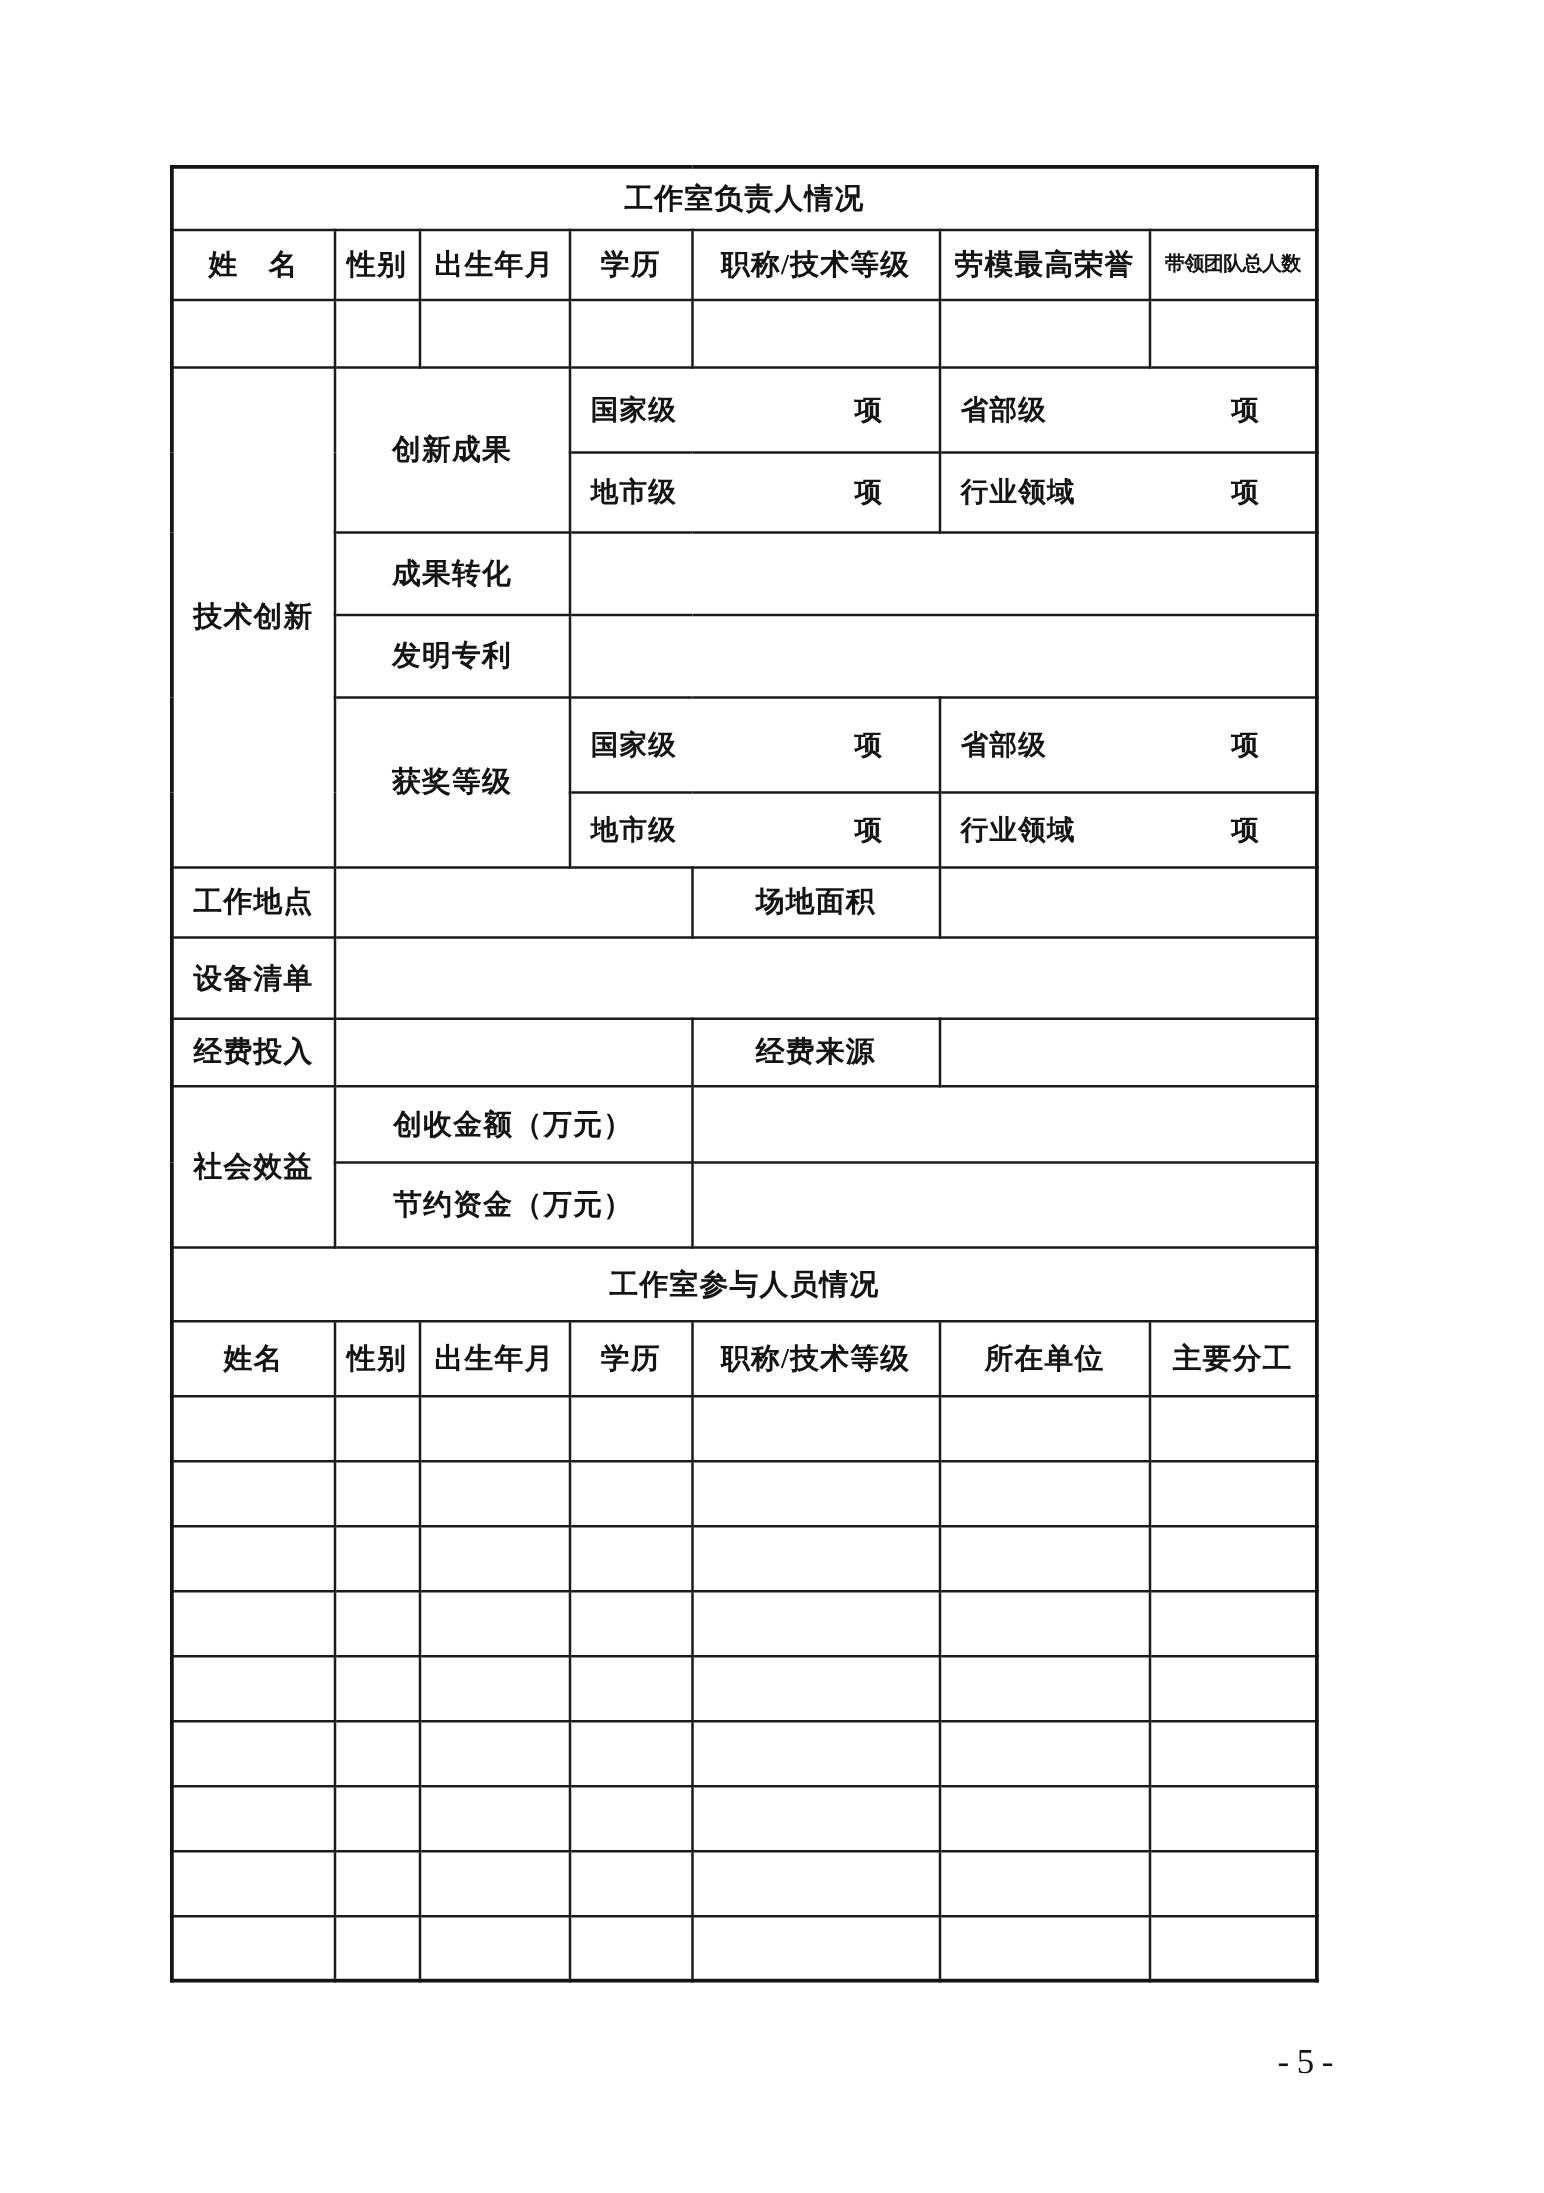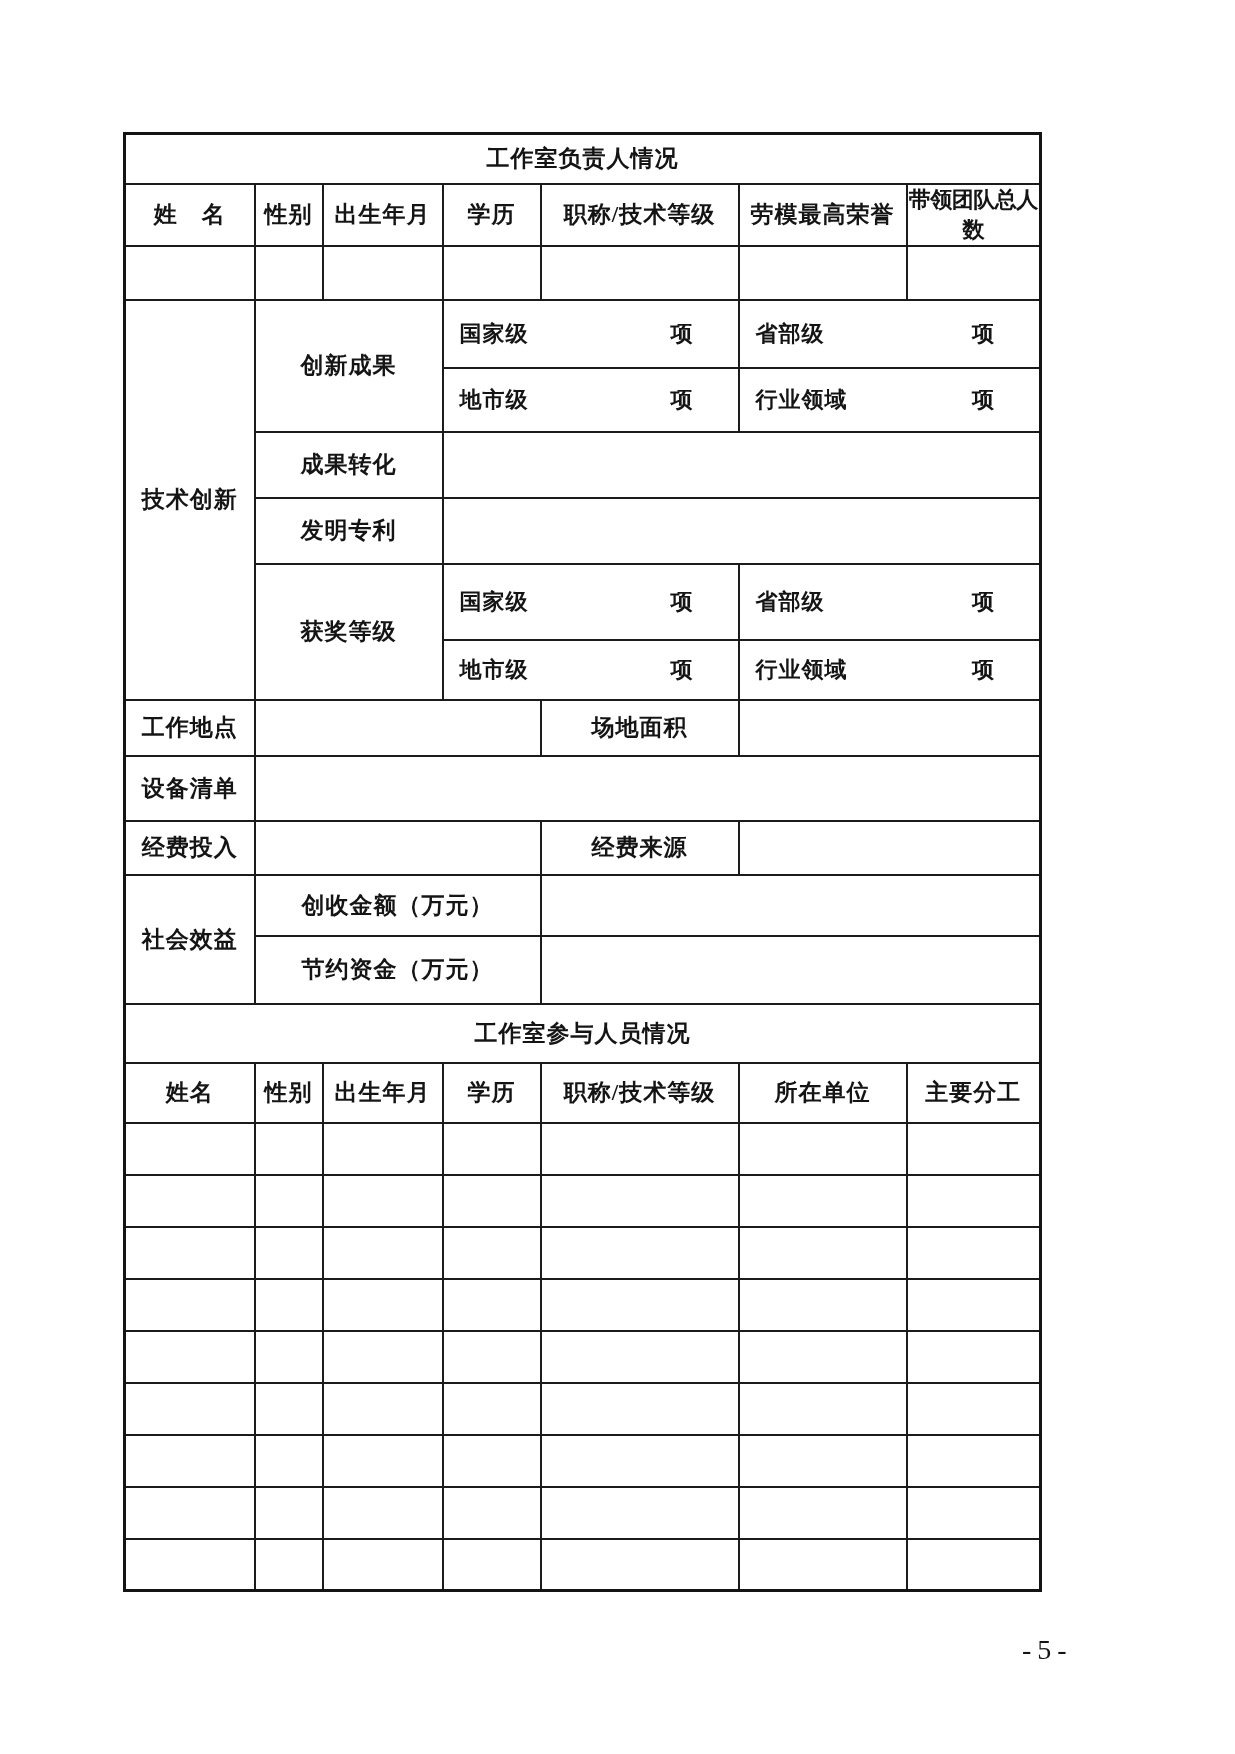--- a/index.html
+++ b/index.html
@@ -3,36 +3,36 @@
 <meta charset="utf-8">
 <style>
   html,body{margin:0;padding:0;}
   body{
     width:1235px;height:1754px;position:relative;
     background:#ffffff;color:#141414;
     font-family:"Liberation Serif","DejaVu Serif",serif;
   }
   .page{position:absolute;inset:0;background:#ffffff;}
   table.form{
-    position:absolute;left:123px;top:132px;
+    position:absolute;left:136px;top:132px;
     border-collapse:collapse;table-layout:fixed;
     width:916px;
   }
   table.form td{
     border:2px solid #1b1b1b;
     padding:0;margin:0;
     text-align:center;vertical-align:middle;
     font-weight:700;font-size:23px;
     letter-spacing:1px;
     overflow:hidden;
   }
   table.form{border:3px solid #141414;}
   td.sec-title{font-size:24px;letter-spacing:3px;}
   td.hdr{font-size:22px;letter-spacing:0;}
-  td.hdr.small{font-size:22px;letter-spacing:-0.5px;}
+  td.hdr.small{font-size:16px;letter-spacing:-0.5px;}
   td.lbl{letter-spacing:2px;}
   td.grade{padding:0;}
   .grade-flex{
     display:flex;justify-content:space-between;align-items:center;
     padding:0 44px 0 16px;font-size:22px;
   }
   td.left-lbl{text-align:left;padding-left:26px;letter-spacing:2px;border-radius:18px;}
   .pagenum{
     position:absolute;left:1022px;top:1634px;
     font-size:28px;letter-spacing:6px;font-weight:400;

